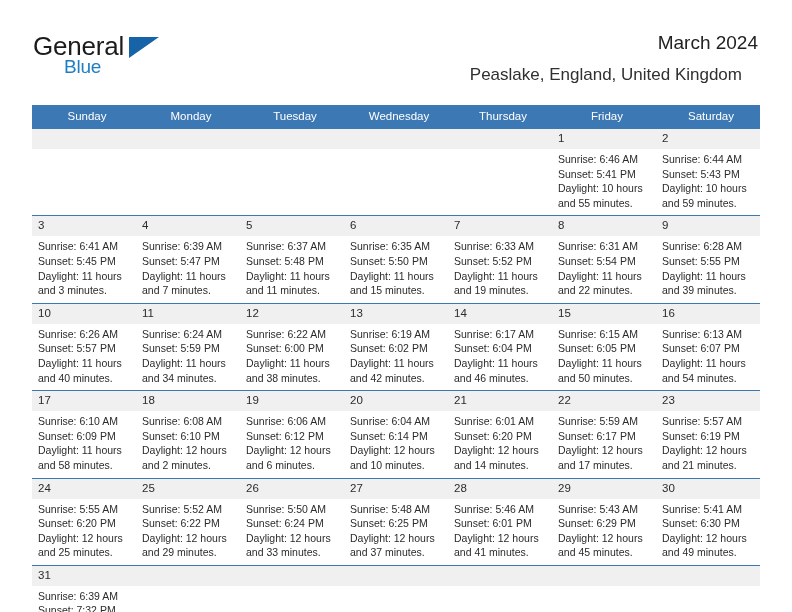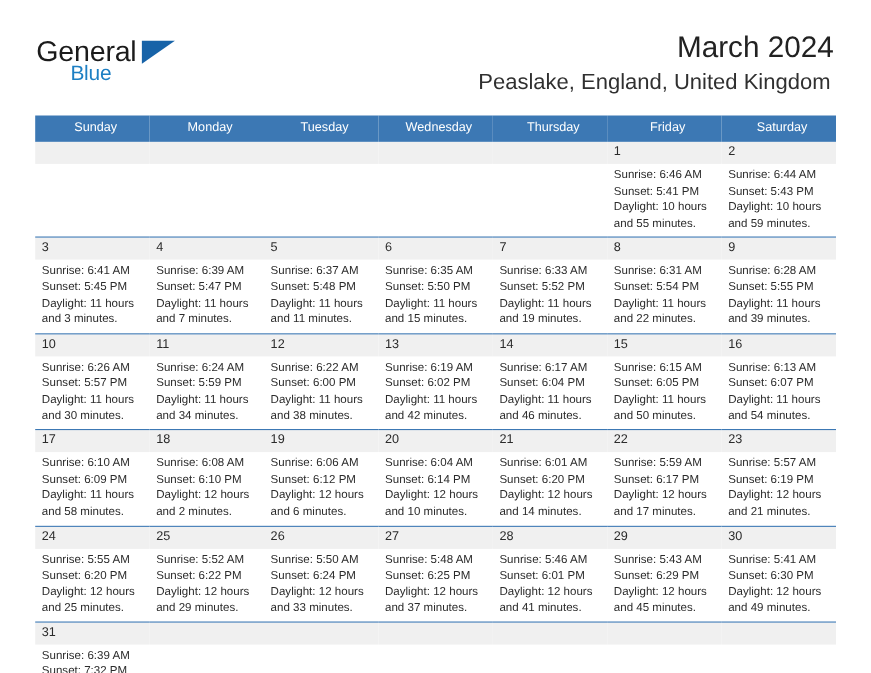--- a/index.html
+++ b/index.html
@@ -55,31 +55,31 @@
     border-bottom: 21px solid transparent;
   }
 
   .title-block {
     position: absolute;
     right: 34px;
     top: 27px;
     text-align: right;
   }
   .cal-title {
-    font-size: 27px;
+    font-size: 19px;
     color: #222222;
     line-height: 32px;
     font-weight: normal;
     margin: 0;
   }
   .cal-subtitle {
-    font-size: 20px;
+    font-size: 17px;
     color: #303030;
     line-height: 20px;
-    margin: 6px 3px 0 0;
+    margin: 6px 16px 0 0;
     font-weight: normal;
   }
 
   
   .calendar {
     position: absolute;
     left: 32px;
     top: 105px;
     width: 728px;
     border-collapse: collapse;
@@ -305,21 +305,21 @@
       </td>
     </tr>
 
     <tr class="week-row">
       <td>
         <div class="daynum">10</div>
         <div class="cell-body">
           <div class="line">Sunrise: 6:26 AM</div>
           <div class="line">Sunset: 5:57 PM</div>
           <div class="line">Daylight: 11 hours</div>
-          <div class="line">and 30 minutes.</div>
+          <div class="line">and 40 minutes.</div>
         </div>
       </td>
       <td>
         <div class="daynum">11</div>
         <div class="cell-body">
           <div class="line">Sunrise: 6:24 AM</div>
           <div class="line">Sunset: 5:59 PM</div>
           <div class="line">Daylight: 11 hours</div>
           <div class="line">and 34 minutes.</div>
         </div>

